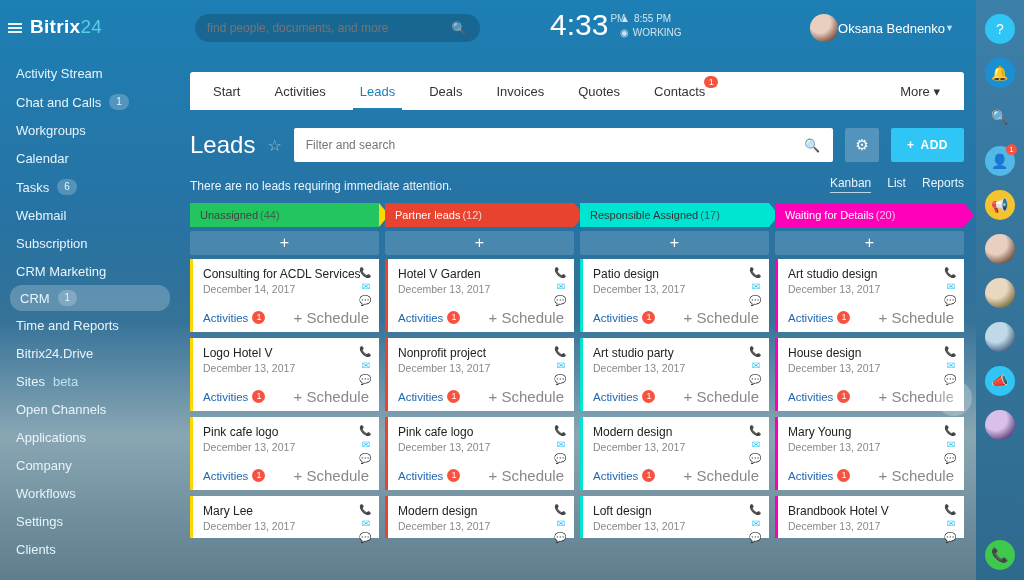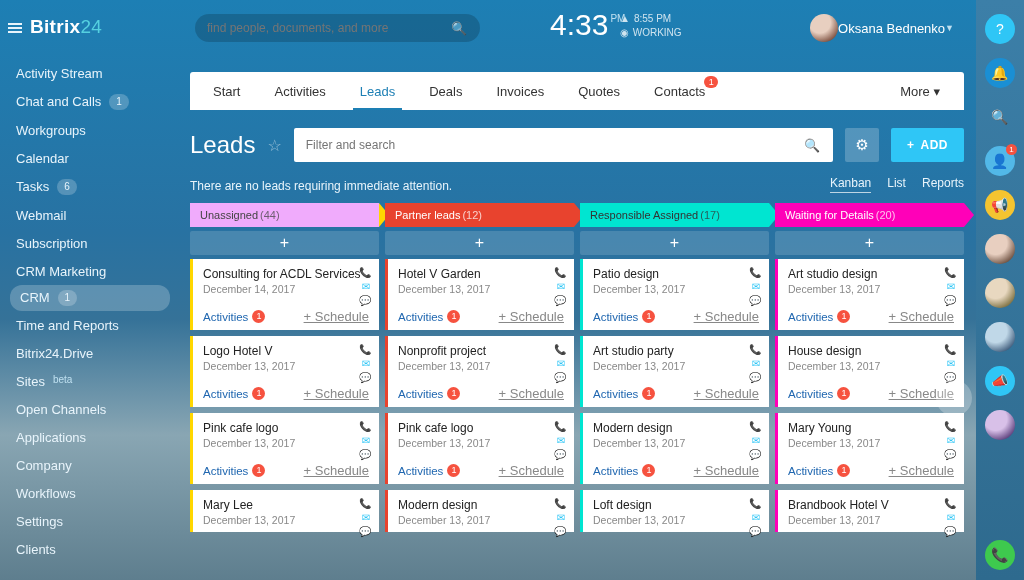--- a/index.html
+++ b/index.html
@@ -18,24 +18,24 @@
 #clock { position:absolute; top:10px; left:550px; display:flex; align-items:flex-start; gap:2px; }
 #clock .time { font-size:30px; font-weight:300; line-height:1; }
 #clock .pm { font-size:10px; margin-top:3px; color:#bfe0f0; }
 #clockmeta { position:absolute; top:12px; left:620px; font-size:10px; line-height:14px; color:#cfe4ef; }
 #clockmeta .row { display:flex; align-items:center; gap:4px; }
 #user { position:absolute; top:14px; right:70px; display:flex; align-items:center; font-size:13px; }
 #user .av { width:28px; height:28px; border-radius:50%; background:radial-gradient(circle at 35% 30%,#e8cfc0 40%,#7a4d3d 80%); }
 #user .chev { font-size:9px; color:#bfe0f0; }
 
 #sidebar { position:absolute; top:55px; left:0; width:180px; bottom:0; padding:4px 0 0 0; overflow:hidden; }
-#sidebar .item { padding:6.5px 16px; font-size:13px; color:#e8f4fb; cursor:pointer; display:flex; align-items:flex-start; gap:8px; }
+#sidebar .item { padding:6.5px 16px; font-size:13px; color:#e8f4fb; cursor:pointer; display:flex; align-items:flex-end; gap:8px; }
 #sidebar .item .badge { background:rgba(255,255,255,.22); border-radius:9px; padding:0 7px; font-size:10px; line-height:16px; min-width:18px; text-align:center; }
 #sidebar .item.sel { background:rgba(255,255,255,.22); border-radius:12px; margin:0 10px; padding:5px 10px; }
-#sidebar .item .sup { font-size:10px; color:#bfe0f0; }
+#sidebar .item .sup { font-size:13px; color:#bfe0f0; }
 
 #main { position:absolute; top:55px; left:190px; right:60px; bottom:0; }
 #tabs { background:#fff; border-radius:3px 3px 0 0; height:38px; display:flex; align-items:center; padding:0 6px; position:relative;margin-top:17px; }
 #tabs .tab { padding:0 17px; color:#333; font-size:13px; height:38px; display:flex; align-items:center; cursor:pointer; position:relative; }
 #tabs .tab.act { color:#1d7fb4; }
 #tabs .tab.act::after { content:''; position:absolute; bottom:0; left:10px; right:10px; height:2px; background:#1d7fb4; }
 #tabs .tab .tbadge { position:absolute; top:4px; right:4px; background:#f6523f; color:#fff; font-size:9px; border-radius:8px; padding:0 4px; line-height:12px; min-width:14px; text-align:center; }
 #tabs .more { margin-left:auto; padding-right:18px; color:#333; font-size:13px; cursor:pointer; }
 
 #titlerow { display:flex; align-items:center; margin:18px 0 0 0; gap:12px; }
@@ -48,39 +48,39 @@
 #addbtn { height:34px; padding:0 16px; background:#2fc6f6; border-radius:2px; display:flex; align-items:center; gap:6px; font-size:12px; font-weight:600; cursor:pointer; letter-spacing:.5px; }
 
 #msgrow { margin:14px 0 10px 0; display:flex; align-items:flex-end; font-size:12px; color:#e8f4fb; }
 #msgrow .views { margin-left:auto; display:flex; gap:16px; }
 #msgrow .views span { cursor:pointer; }
 #msgrow .views span.act { border-bottom:1px solid rgba(255,255,255,.7); padding-bottom:2px; }
 
 #kanban { display:flex; gap:6px; }
 .col { width:192px; display:flex; flex-direction:column; }
 .colhead { height:24px; display:flex; align-items:center; padding:0 10px; font-size:11px; color:#fff; position:relative; }
-.colhead.yellow { background:#f0abfc; color:#444; }
+.colhead.yellow { background:#22c55e; color:#444; }
 .colhead.red { background:#e8432e; }
 .colhead.cyan { background:#00e5d1; color:#333; }
 .colhead.pink { background:#ff00b8; }
 .colhead .ct { opacity:.75; margin-left:2px; }
 .colhead::after { content:''; position:absolute; right:-10px; top:0; border-left:10px solid; border-top:12px solid transparent; border-bottom:12px solid transparent; }
 .colhead.yellow::after { border-left-color:#ffd700; }
 .colhead.red::after { border-left-color:#e8432e; }
 .colhead.cyan::after { border-left-color:#00e5d1; }
 .colhead.pink::after { border-left-color:#ff00b8; }
 .addcard { height:24px; background:rgba(255,255,255,.15); display:flex; align-items:center; justify-content:center; font-size:16px; color:#fff; cursor:pointer; margin:4px 0; border-radius:2px; }
 .card { background:#fff; border-left:3px solid; margin-bottom:6px; padding:8px 10px 6px 10px; color:#333; position:relative; }
 .yellow .card{border-left-color:#ffd700;} .red .card{border-left-color:#e8432e;} .cyan .card{border-left-color:#00e5d1;} .pink .card{border-left-color:#ff00b8;}
 .card .title { font-size:12px; font-weight:500; color:#222; }
 .card .date { font-size:10.5px; color:#888; margin-top:2px; }
 .card .ftr { display:flex; align-items:center; margin-top:14px; }
 .card .act { color:#2067b0; font-size:11.5px; cursor:pointer; }
 .card .abadge { background:#f6523f; color:#fff; font-size:9px; border-radius:8px; padding:0 4px; line-height:13px; margin-left:4px; min-width:13px; text-align:center; display:inline-block; }
-.card .sched { margin-left:auto; color:#888; font-size:13px; cursor:pointer;text-decoration:underline; }
+.card .sched { margin-left:auto; color:#888; font-size:15px; cursor:pointer; }
 .card .icons { position:absolute; right:6px; top:8px; display:flex; flex-direction:column; gap:3px; }
 .card .icons div { width:14px; height:11px; display:flex; align-items:center; justify-content:center; font-size:10px; color:#c4c4c4; }
 .card .icons div.mail { color:#2fc6f6; }
 
 #rightbar { position:absolute; top:0; right:0; width:48px; height:100%; background:linear-gradient(180deg,#3c7fa8,#2e6a8e); display:flex; flex-direction:column; align-items:center; padding-top:14px; gap:14px; }
 #rightbar .rb { width:30px; height:30px; border-radius:50%; display:flex; align-items:center; justify-content:center; font-size:14px; color:#fff; cursor:pointer; position:relative; }
 #rightbar .rb.help { background:#2fc6f6; }
 #rightbar .rb.bell { background:#1a8fd4; }
 #rightbar .rb.avatar { background:radial-gradient(circle at 35% 30%,#e8cfc0 40%,#6a4d3d 80%); }
 #rightbar .rb .red { position:absolute; top:-2px; right:-2px; background:#f6523f; color:#fff; font-size:8px; border-radius:7px; padding:0 3px; line-height:11px; min-width:11px; text-align:center; }

